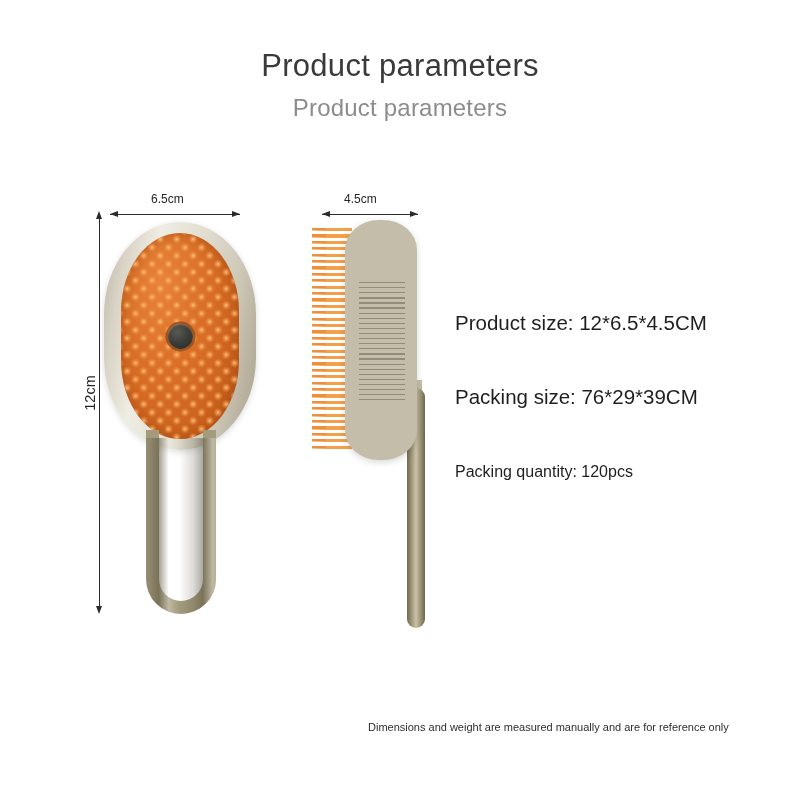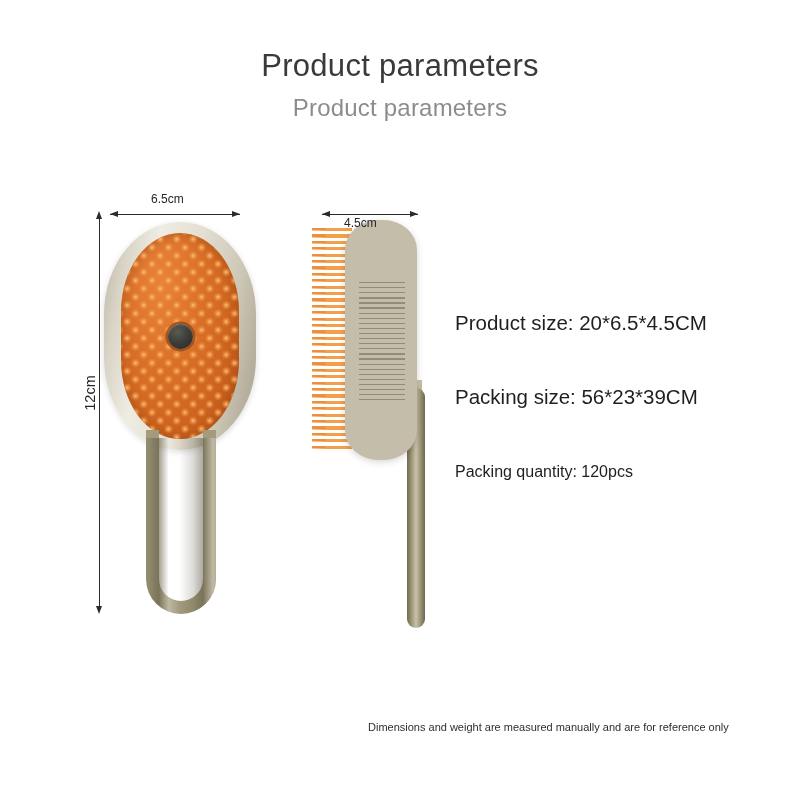--- a/index.html
+++ b/index.html
@@ -351,29 +351,29 @@
     <div class="side-body">
       <div class="side-ridges"></div>
     </div>
   </div>
 
   <div class="dim-label" style="left:151px; top:192px;">6.5cm</div>
   <div class="dim-line-h" style="left:110px; top:214px; width:130px;"></div>
   <div class="arrow arrow-l" style="left:110px; top:210.5px;"></div>
   <div class="arrow arrow-r" style="left:232px; top:210.5px;"></div>
 
-  <div class="dim-label" style="left:344px; top:192px;margin-top:24px;">4.5cm</div>
+  <div class="dim-label" style="left:344px; top:192px;">4.5cm</div>
   <div class="dim-line-h" style="left:322px; top:214px; width:96px;"></div>
   <div class="arrow arrow-l" style="left:322px; top:210.5px;"></div>
   <div class="arrow arrow-r" style="left:410px; top:210.5px;"></div>
 
   <div class="dim-line-v" style="left:99px; top:218px; height:390px;"></div>
   <div class="arrow arrow-u" style="left:96px; top:211px;"></div>
   <div class="arrow arrow-d" style="left:96px; top:606px;"></div>
   <div class="dim-label-v" style="left:62px; top:385px; width:56px; text-align:center;">12cm</div>
 
-  <div class="spec-line spec-lg" style="left:455px; top:311px;">Product size: 20*6.5*4.5CM</div>
-  <div class="spec-line spec-lg" style="left:455px; top:385px;">Packing size: 56*23*39CM</div>
+  <div class="spec-line spec-lg" style="left:455px; top:311px;">Product size: 12*6.5*4.5CM</div>
+  <div class="spec-line spec-lg" style="left:455px; top:385px;">Packing size: 76*29*39CM</div>
   <div class="spec-line spec-sm" style="left:455px; top:463px;">Packing quantity: 120pcs</div>
 
   <div class="footer-note">Dimensions and weight are measured manually and are for reference only</div>
 
 </div>
 
 </body></html>

